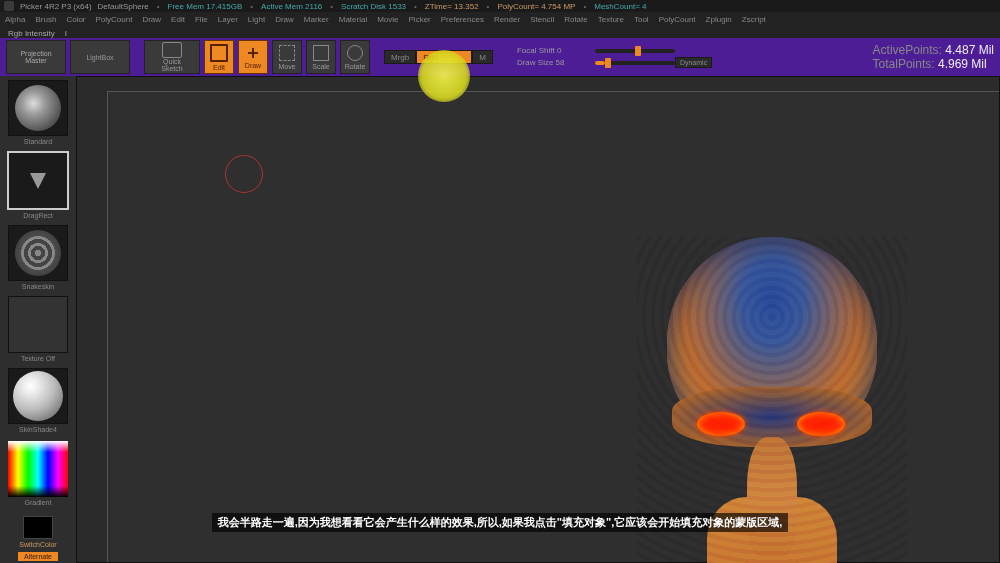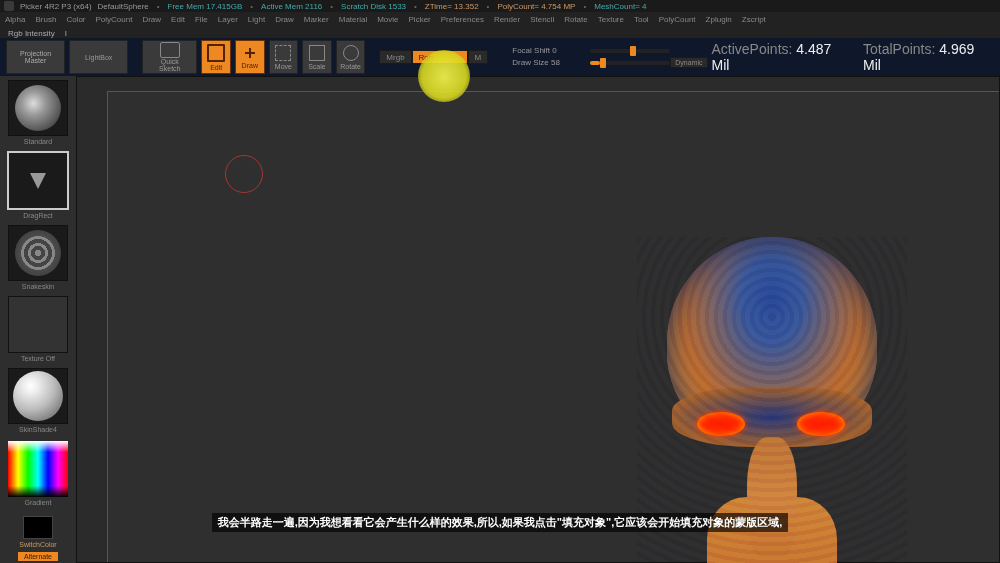--- a/index.html
+++ b/index.html
@@ -5,21 +5,21 @@
 html,body{margin:0;padding:0;width:1000px;height:563px;background:#2a2a2a;font-family:Verdana,Arial,sans-serif;font-size:9px;color:#aaa;overflow:hidden;position:relative}
 .titlebar{height:12px;background:#1a1a1a;display:flex;align-items:center;padding:0 4px;gap:6px;font-size:8px}
 .titlebar .tb-icon{width:10px;height:10px;background:#3a3a3a;border-radius:2px}
 .titlebar .tb-txt{color:#999}
 .titlebar .sep{color:#666;margin:0 2px}
 .titlebar .teal{color:#4aa}
 .titlebar .orange{color:#c96}
 .menubar{height:14px;background:#222;display:flex;align-items:center;padding:0 2px;gap:4px;font-size:8px;color:#888}
 .menubar span{padding:0 3px}
 .status{height:12px;background:#222;display:flex;align-items:flex-end;padding:0 8px;font-size:8px;color:#aaa}
-.toolrow{height:38px;background:#0f172a;display:flex;align-items:center;padding:0 6px;gap:4px;position:relative}
+.toolrow{height:38px;background:#4c1d95;display:flex;align-items:center;padding:0 6px;gap:4px;position:relative}
 .btn{background:#3a3a3a;border:1px solid #222;display:flex;flex-direction:column;align-items:center;justify-content:center;font-size:7px;color:#999;height:32px}
 .btn.w60{width:58px}
 .btn.w54{width:54px}
 .btn.orange{background:#ee8822;color:#552200;border:1px solid #663300}
 .btn.orange .ic{border-color:#552200}
 .btn.w30{width:28px}
 .btn .ic{width:14px;height:14px;margin-bottom:2px}
 .ic-edit{border:2px solid #552200;border-radius:1px}
 .ic-draw{position:relative}
 .ic-draw:before,.ic-draw:after{content:"";position:absolute;background:#552200;width:2px;height:10px;left:6px;top:2px}
@@ -29,21 +29,21 @@
 .ic-rot{border:1px solid #888;border-radius:50%}
 .ic-sketch{width:18px;height:14px;border:1px solid #888;border-radius:2px}
 .modegroup{display:flex;align-items:center;gap:0;margin-left:4px}
 .modebtn{height:12px;padding:0 6px;background:#2a2a2a;font-size:8px;color:#888;display:flex;align-items:center;border:1px solid #1a1a1a}
 .modebtn.on{background:#ee8822;color:#442200}
 .slider-row{display:flex;align-items:center;margin-left:8px}
 .slider-label{font-size:8px;color:#999;width:78px}
 .slider-track{width:80px;height:4px;background:#222;position:relative;border-radius:2px}
 .slider-fill{height:4px;background:#ee8822;border-radius:2px;position:absolute;left:0;top:0}
 .slider-thumb{width:6px;height:10px;background:#ee8822;position:absolute;top:-3px;border-radius:1px}
-.rightinfo{margin-left:auto;font-size:14px;color:#999;display:flex;flex-direction:row;gap:12px;text-align:left}
+.rightinfo{margin-left:auto;font-size:12px;color:#999;display:flex;flex-direction:column;gap:0;text-align:left}
 .rightinfo div span.lbl{color:#888}
 .rightinfo div span.val{color:#eee}
 .body-area{position:relative;height:487px;display:flex}
 .leftcol{width:76px;background:#2e2e2e;display:flex;flex-direction:column;align-items:center;padding-top:4px;gap:4px}
 .thumb{width:58px;height:58px;background:#1a1a1a;border:1px solid #111;position:relative;display:flex;align-items:center;justify-content:center}
 .thumb.sel{border:2px solid #ccc}
 .thumb-label{font-size:7px;color:#888;margin-top:-2px;margin-bottom:2px}
 .colorpick{width:60px;height:60px;position:relative;margin-top:2px}
 .colorpick .grad{width:100%;height:100%;background:linear-gradient(to bottom,rgba(255,255,255,1),rgba(255,255,255,0) 20%,rgba(0,0,0,0) 80%,rgba(0,0,0,1)),linear-gradient(to right,#ff0000,#ffff00,#00ff00,#00ffff,#0000ff,#ff00ff,#ff0000)}
 .swatch{width:28px;height:22px;background:#000;border:1px solid #444;margin-top:4px}

